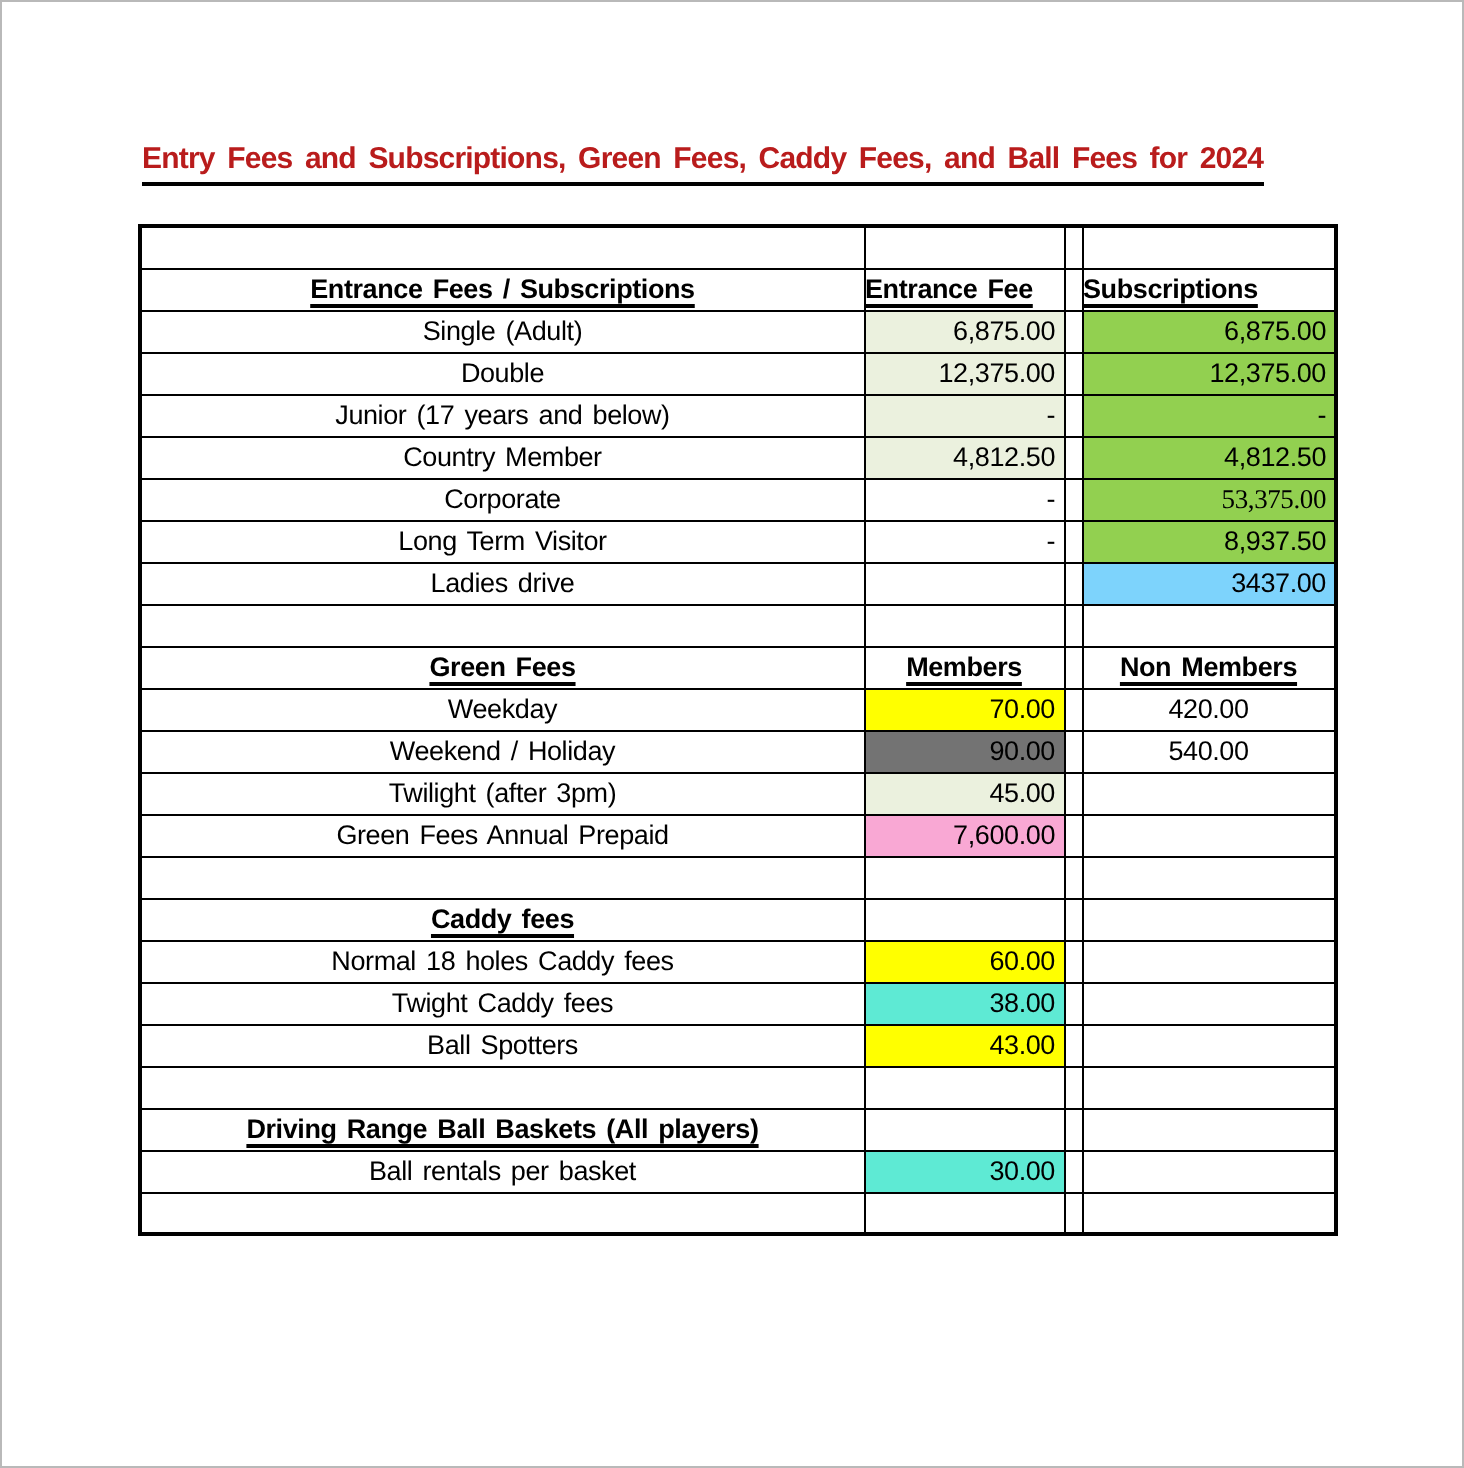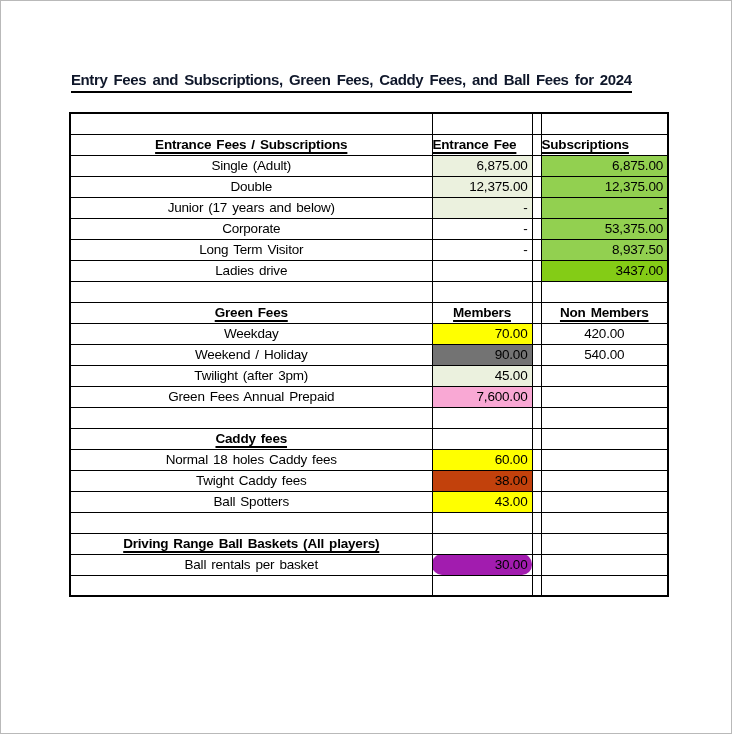--- a/index.html
+++ b/index.html
@@ -16,21 +16,21 @@
     padding:70px 0 0 68px;
     overflow:hidden;
   }
   .doc-title {
     display:inline-block;
     margin:0 0 19px 2px;
     font-size:15px;
     font-weight:bold;
     letter-spacing:-0.4px;
     word-spacing:2.5px;
-    color:#0f172a;
+    color:#b91c1c;
     border-bottom:2.5px solid #000;
     padding-bottom:3px;
     white-space:nowrap;
   }
   table.fees {
     border-collapse:collapse;
     border:2px solid #000;
     table-layout:fixed;
   }
   table.fees tr { height:21px; }
@@ -100,36 +100,42 @@
           <td class="spacer"></td>
           <td class="val" style="background-color: rgb(146, 208, 80);">12,375.00</td>
         </tr>
         <tr class="row-data">
           <td class="label small">Junior (17 years and below)</td>
           <td class="val" style="background-color: rgb(235, 241, 222);">-</td>
           <td class="spacer"></td>
           <td class="val" style="background-color: rgb(146, 208, 80);">-</td>
         </tr>
         <tr class="row-data">
+          <td class="label">Country Member</td>
+          <td class="val" style="background-color: rgb(235, 241, 222);">4,812.50</td>
+          <td class="spacer"></td>
+          <td class="val" style="background-color: rgb(146, 208, 80);">4,812.50</td>
+        </tr>
+        <tr class="row-data">
           <td class="label">Corporate</td>
           <td class="val">-</td>
           <td class="spacer"></td>
-          <td class="val" style="background-color: rgb(146, 208, 80);">53,375.00</td>
+          <td class="val" style="background-color: rgb(146, 208, 80); font-family: Liberation Serif, serif;">53,375.00</td>
         </tr>
         <tr class="row-data">
           <td class="label">Long Term Visitor</td>
           <td class="val">-</td>
           <td class="spacer"></td>
           <td class="val" style="background-color: rgb(146, 208, 80);">8,937.50</td>
         </tr>
         <tr class="row-data">
           <td class="label">Ladies drive</td>
           <td class="val"></td>
           <td class="spacer"></td>
-          <td class="val" style="background-color: #84cc16;">3437.00</td>
+          <td class="val" style="background-color: #7dd3fc;">3437.00</td>
         </tr>
         <tr class="row-blank">
           <td class="label"></td>
           <td class="val"></td>
           <td class="spacer"></td>
           <td class="val"></td>
         </tr>
         <tr class="row-header">
           <td class="label u">Green Fees</td>
           <td class="val center u">Members</td>
@@ -173,21 +179,21 @@
           <td class="val"></td>
         </tr>
         <tr class="row-data">
           <td class="label">Normal 18 holes Caddy fees</td>
           <td class="val" style="background-color: rgb(255, 255, 0);">60.00</td>
           <td class="spacer"></td>
           <td class="val"></td>
         </tr>
         <tr class="row-data">
           <td class="label">Twight Caddy fees</td>
-          <td class="val" style="background-color: #c2410c;">38.00</td>
+          <td class="val" style="background-color: #5eead4;">38.00</td>
           <td class="spacer"></td>
           <td class="val"></td>
         </tr>
         <tr class="row-data">
           <td class="label">Ball Spotters</td>
           <td class="val" style="background-color: rgb(255, 255, 0);">43.00</td>
           <td class="spacer"></td>
           <td class="val"></td>
         </tr>
         <tr class="row-blank">
@@ -197,21 +203,21 @@
           <td class="val"></td>
         </tr>
         <tr class="row-header">
           <td class="label u">Driving Range Ball Baskets (All players)</td>
           <td class="val"></td>
           <td class="spacer"></td>
           <td class="val"></td>
         </tr>
         <tr class="row-data">
           <td class="label">Ball rentals per basket</td>
-          <td class="val" style="background-color: #a21caf; border-radius: 10px;">30.00</td>
+          <td class="val" style="background-color: #5eead4;">30.00</td>
           <td class="spacer"></td>
           <td class="val"></td>
         </tr>
         <tr class="row-blank">
           <td class="label"></td>
           <td class="val"></td>
           <td class="spacer"></td>
           <td class="val"></td>
         </tr>
       </tbody>

